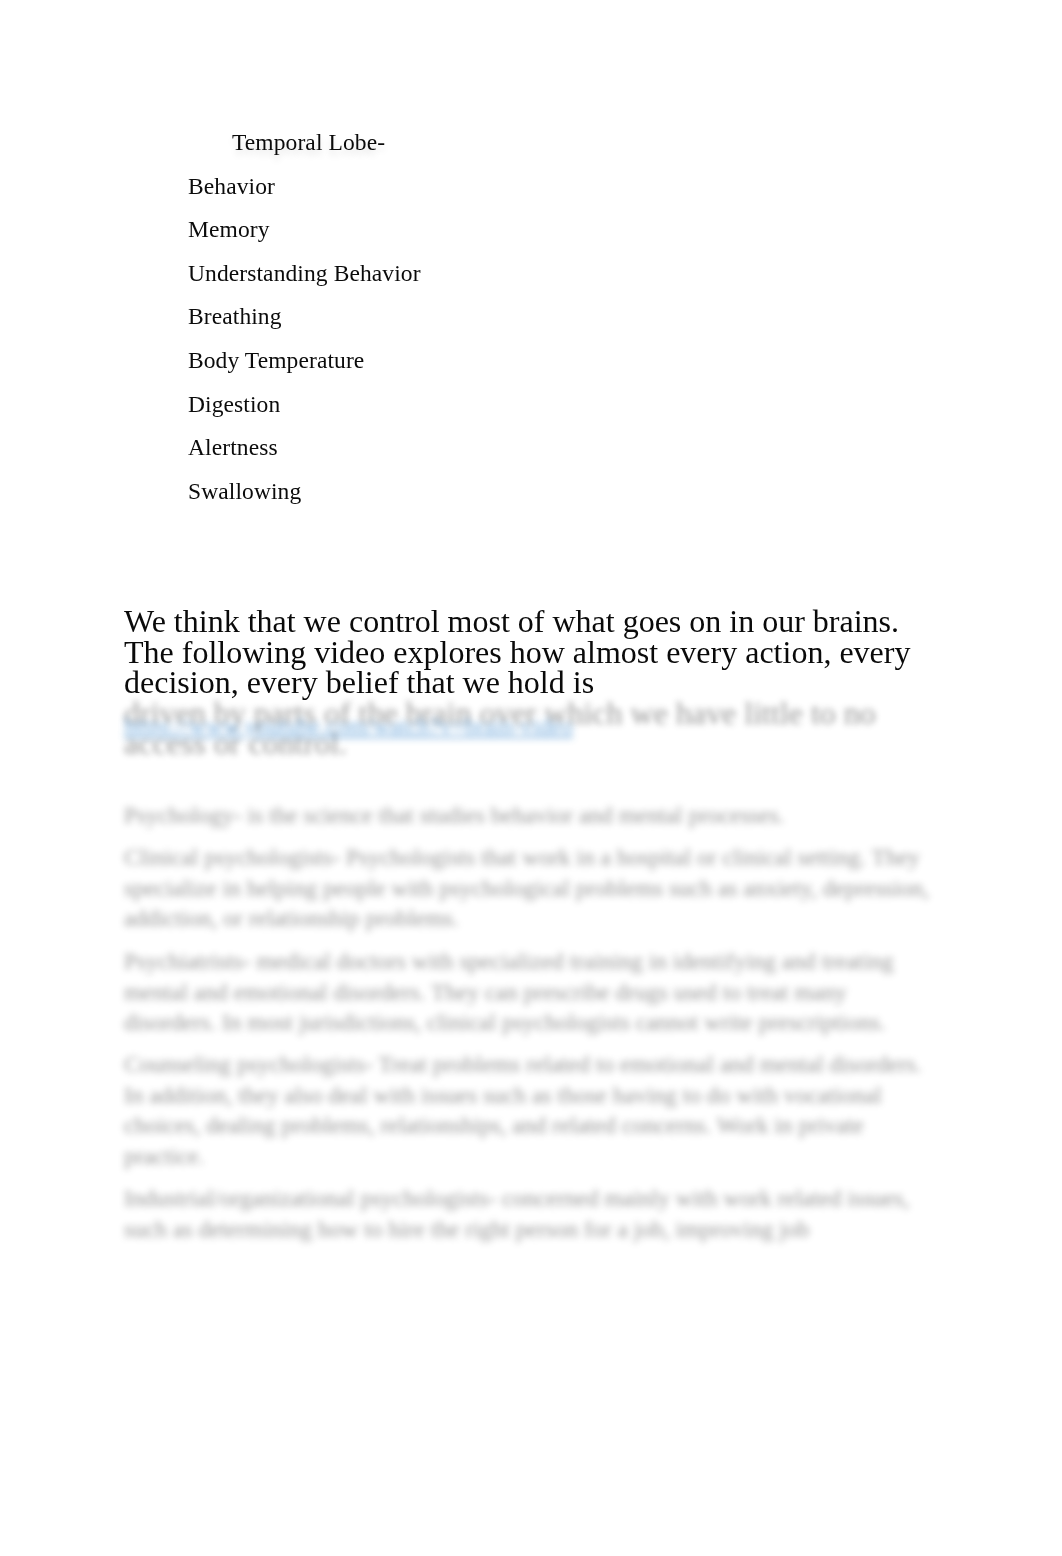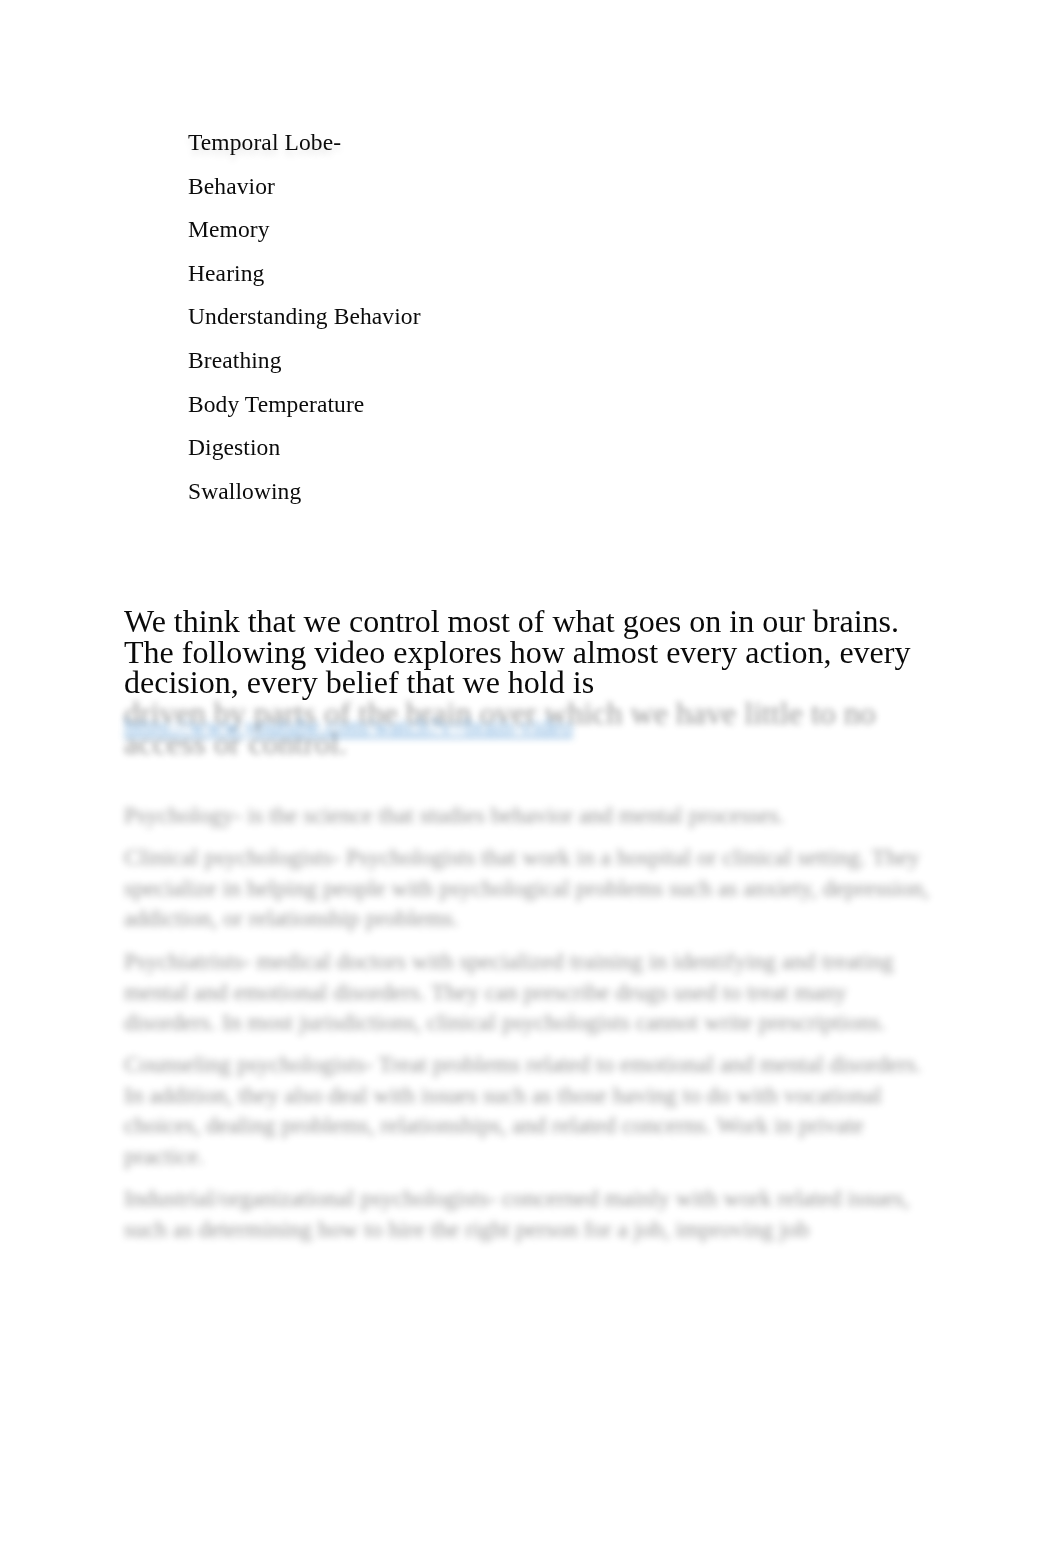--- a/index.html
+++ b/index.html
@@ -32,20 +32,21 @@
   }
   .fn-item {
     font-size: 23.5px;
     line-height: 43.6px;
     letter-spacing: 0.1px;
     white-space: nowrap;
     color: #0b0b0b;
   }
   .fn-item.heading-shadow {
     text-shadow: 0 5px 7px rgba(0,0,0,0.13);
+    margin-left: 44px;
   }
 
   
   .body-para {
     position: absolute;
     left: 124px;
     width: 800px;
     font-size: 32px;
     line-height: 30.5px;
     text-align: left;
@@ -102,25 +103,25 @@
 </style>
 </head>
 <body>
 
 <div class="page">
 
   <div class="fn-list">
     <div class="fn-item heading-shadow">Temporal Lobe-</div>
     <div class="fn-item">Behavior</div>
     <div class="fn-item">Memory</div>
-    <div class="fn-item">Hearing</div>
     <div class="fn-item">Understanding Behavior</div>
     <div class="fn-item">Breathing</div>
     <div class="fn-item">Body Temperature</div>
     <div class="fn-item">Digestion</div>
+    <div class="fn-item">Alertness</div>
     <div class="fn-item">Swallowing</div>
   </div>
 
   <div class="body-para" id="para-control">
     <span>We think that we control most of what goes on in our brains. The following video</span>
     <span>explores how almost every action, every decision, every belief that we hold is</span>
     <span class="blur-run">driven by parts of the brain over which we have little to no access or control.</span>
   </div>
 
   <div class="link-line">

